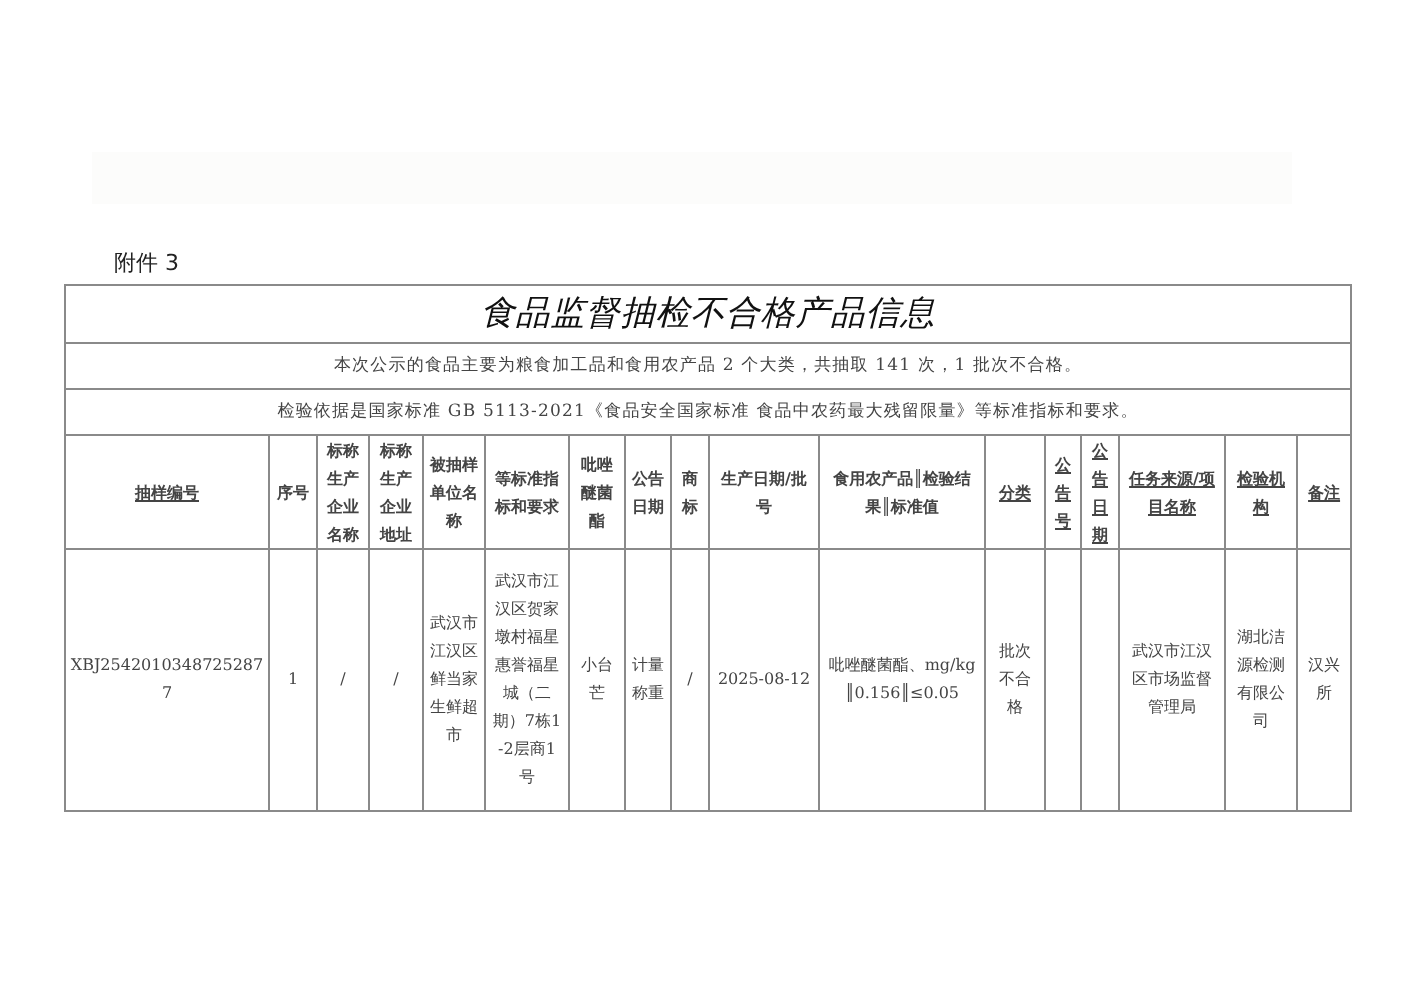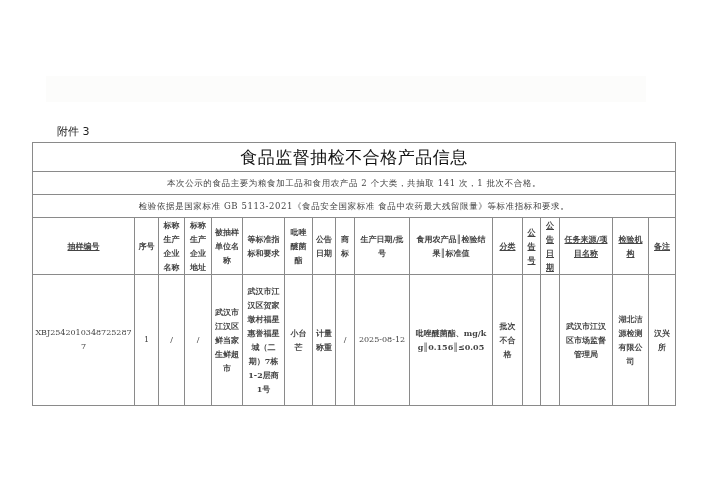--- a/index.html
+++ b/index.html
@@ -16,26 +16,26 @@
     font-family: "DejaVu Sans", "Liberation Sans", sans-serif; color: #222; margin-top: 43px;
   }
   table.main {
     position: absolute; left: 32px; top: 142px; width: 644px;
     border-collapse: collapse; table-layout: fixed;
   }
   table.main td {
     border: 1px solid #8a8a8a; padding: 0; text-align: center; vertical-align: middle;
     font-size: 8px; line-height: 14px; color: #444; word-break: break-all;
   }
-  .title-cell { height: 28px; font-size: 17px !important; line-height: 22px !important; color: #111 !important; letter-spacing: 0.5px; }
+  .title-cell { height: 28px; font-size: 17px !important; line-height: 22px !important; color: #111 !important; letter-spacing: 0.5px; font-style: italic; }
   .note-cell { height: 22px; font-size: 8.5px !important; letter-spacing: 0.6px; }
   .head-row td { height: 52px; font-weight: bold; font-size: 7.5px; line-height: 12.5px; color: #333; }
   .head-row td.ul span { text-decoration: underline; }
   .data-row td { height: 130px; font-size: 8px; line-height: 13px; }
-  .narrow { padding: 0 3px !important; font-weight: bold; }
+  .narrow { padding: 0 3px !important; }
 </style>
 </head>
 <body>
 
 <div class="attach-band"></div>
 <div class="attach-label">附件 3</div>
 
 <table class="main">
   <colgroup>
     <col style="width:102px">

